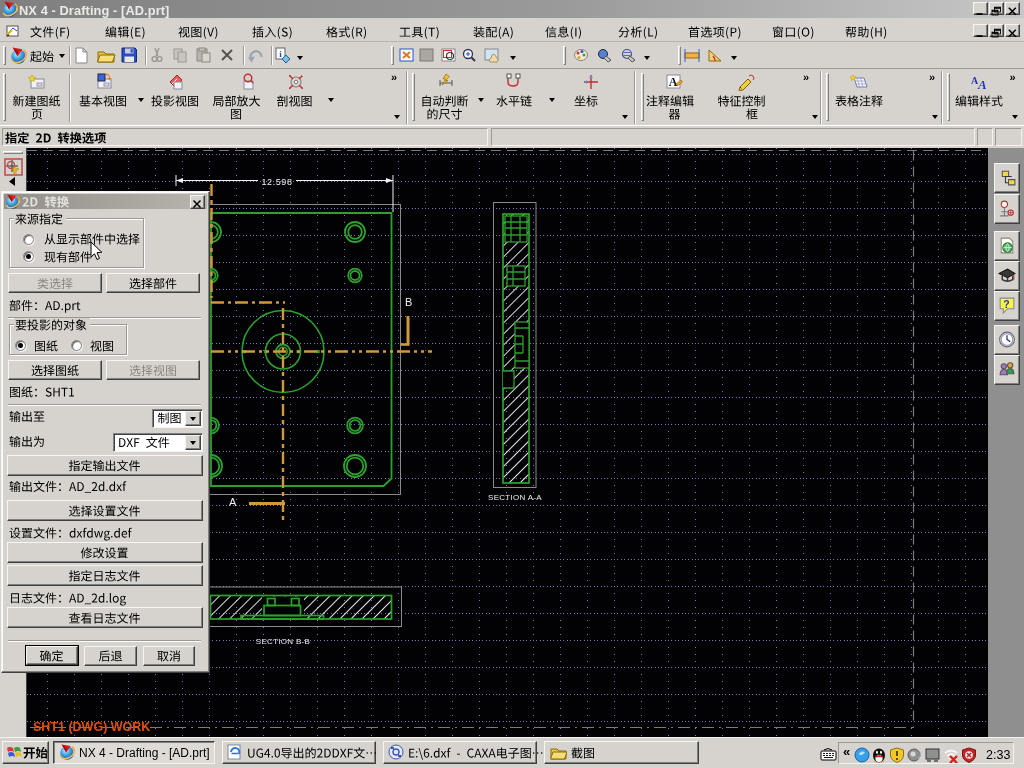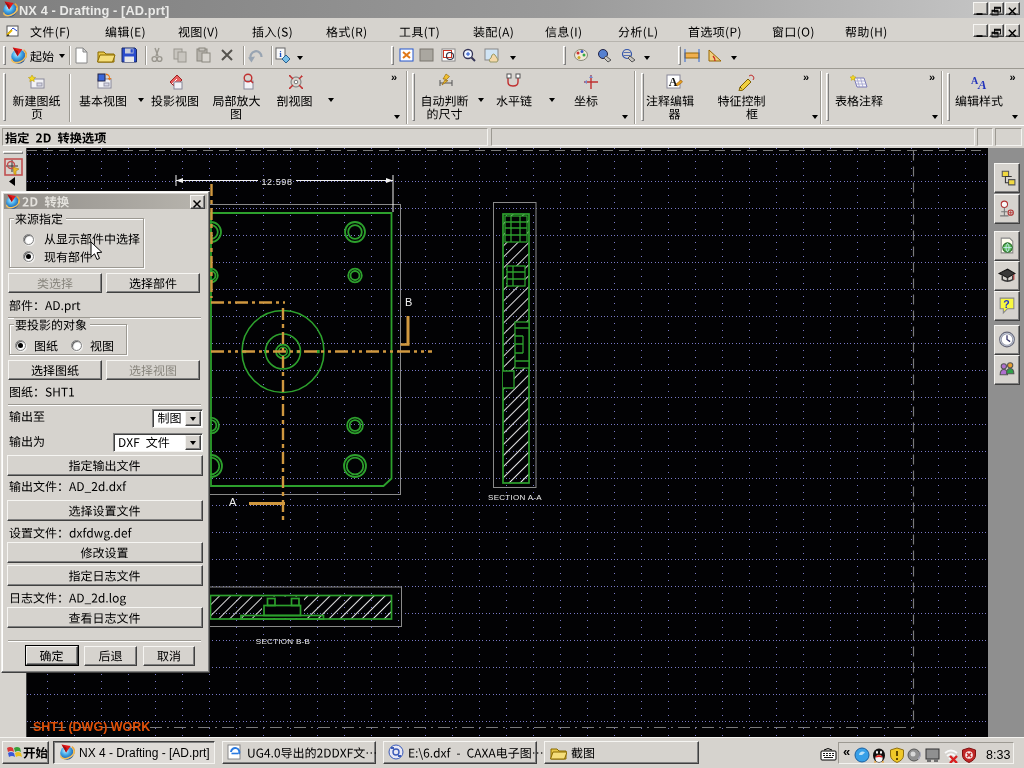--- a/index.html
+++ b/index.html
@@ -578,21 +578,21 @@
   </svg>
 <svg class="abs" style="left:943px;top:747px" width="16" height="16" viewBox="0 0 16 16">
     <path d="M2 6 q6 -5 12 0 M4 9 q4 -3.5 8 0 M6 12 q2 -2 4 0" fill="none" stroke="#f8f8f8" stroke-width="1.8"></path>
     <path d="M7 9 L14 16 M14 9 L7 16" stroke="#d82020" stroke-width="2.4"></path>
   </svg>
 <svg class="abs" style="left:961px;top:747px" width="16" height="16" viewBox="0 0 16 16">
     <path d="M8 1 L14.5 3 V8 Q14.5 13 8 15.5 Q1.5 13 1.5 8 V3 Z" fill="#c02828" stroke="#801010"></path>
     <circle cx="8" cy="8" r="3.8" fill="#fff" opacity="0.9"></circle>
     <path d="M6 6 l4 4 M10 6 l-4 4" stroke="#c02828" stroke-width="1.6"></path>
   </svg>
-<div class="abs" style="left:986px;top:748px;font-size:12.5px;color:#000">8:33</div>
+<div class="abs" style="left:986px;top:748px;font-size:12.5px;color:#000">2:33</div>
 <svg id="overlay">
     <defs>
       <path id="g0" d="M423 823C453 774 485 707 497 666L580 693C566 734 531 799 501 847ZM50 664V590H206C265 438 344 307 447 200C337 108 202 40 36 -7C51 -25 75 -60 83 -78C250 -24 389 48 502 146C615 46 751 -28 915 -73C928 -52 950 -20 967 -4C807 36 671 107 560 201C661 304 738 432 796 590H954V664ZM504 253C410 348 336 462 284 590H711C661 455 592 344 504 253Z"></path>
       <path id="g1" d="M317 341V268H604V-80H679V268H953V341H679V562H909V635H679V828H604V635H470C483 680 494 728 504 775L432 790C409 659 367 530 309 447C327 438 359 420 373 409C400 451 425 504 446 562H604V341ZM268 836C214 685 126 535 32 437C45 420 67 381 75 363C107 397 137 437 167 480V-78H239V597C277 667 311 741 339 815Z"></path>
       <path id="g2" d="M239 -196 295 -171C209 -29 168 141 168 311C168 480 209 649 295 792L239 818C147 668 92 507 92 311C92 114 147 -47 239 -196Z"></path>
       <path id="g3" d="M101 0H193V329H473V407H193V655H523V733H101Z"></path>
       <path id="g4" d="M99 -196C191 -47 246 114 246 311C246 507 191 668 99 818L42 792C128 649 171 480 171 311C171 141 128 -29 42 -171Z"></path>
       <path id="g5" d="M40 54 58 -15C140 18 245 61 346 103L332 163C223 121 114 79 40 54ZM61 423C75 430 98 435 205 450C167 386 132 335 116 316C87 278 66 252 45 248C53 230 64 196 68 182C87 194 118 204 339 255C336 271 333 298 334 317L167 282C238 374 307 486 364 597L303 632C286 593 265 554 245 517L133 505C190 593 246 706 287 815L215 840C179 719 112 587 91 554C71 520 55 496 38 491C46 473 57 438 61 423ZM624 350V202H541V350ZM675 350H746V202H675ZM481 412V-72H541V143H624V-47H675V143H746V-46H797V143H871V-7C871 -14 868 -16 861 -17C854 -17 836 -17 814 -16C822 -32 829 -56 831 -73C867 -73 890 -71 908 -62C926 -52 930 -35 930 -8V413L871 412ZM797 350H871V202H797ZM605 826C621 798 637 762 648 732H414V515C414 361 405 139 314 -21C329 -28 360 -50 372 -63C465 99 482 335 483 498H920V732H729C717 765 697 811 675 846ZM483 668H850V561H483Z"></path>
       <path id="g6" d="M551 751H819V650H551ZM482 808V594H892V808ZM81 332C89 340 119 346 153 346H244V202L40 167L56 94L244 132V-76H313V146L427 169L423 234L313 214V346H405V414H313V568H244V414H148C176 483 204 565 228 650H412V722H247C255 756 263 791 269 825L196 840C191 801 183 761 174 722H47V650H157C136 570 115 504 105 479C88 435 75 403 58 398C66 380 77 346 81 332ZM815 472V386H560V472ZM400 76 412 8 815 40V-80H885V46L959 52L960 115L885 110V472H953V535H423V472H491V82ZM815 329V242H560V329ZM815 185V105L560 86V185Z"></path>
       <path id="g7" d="M101 0H534V79H193V346H471V425H193V655H523V733H101Z"></path>

